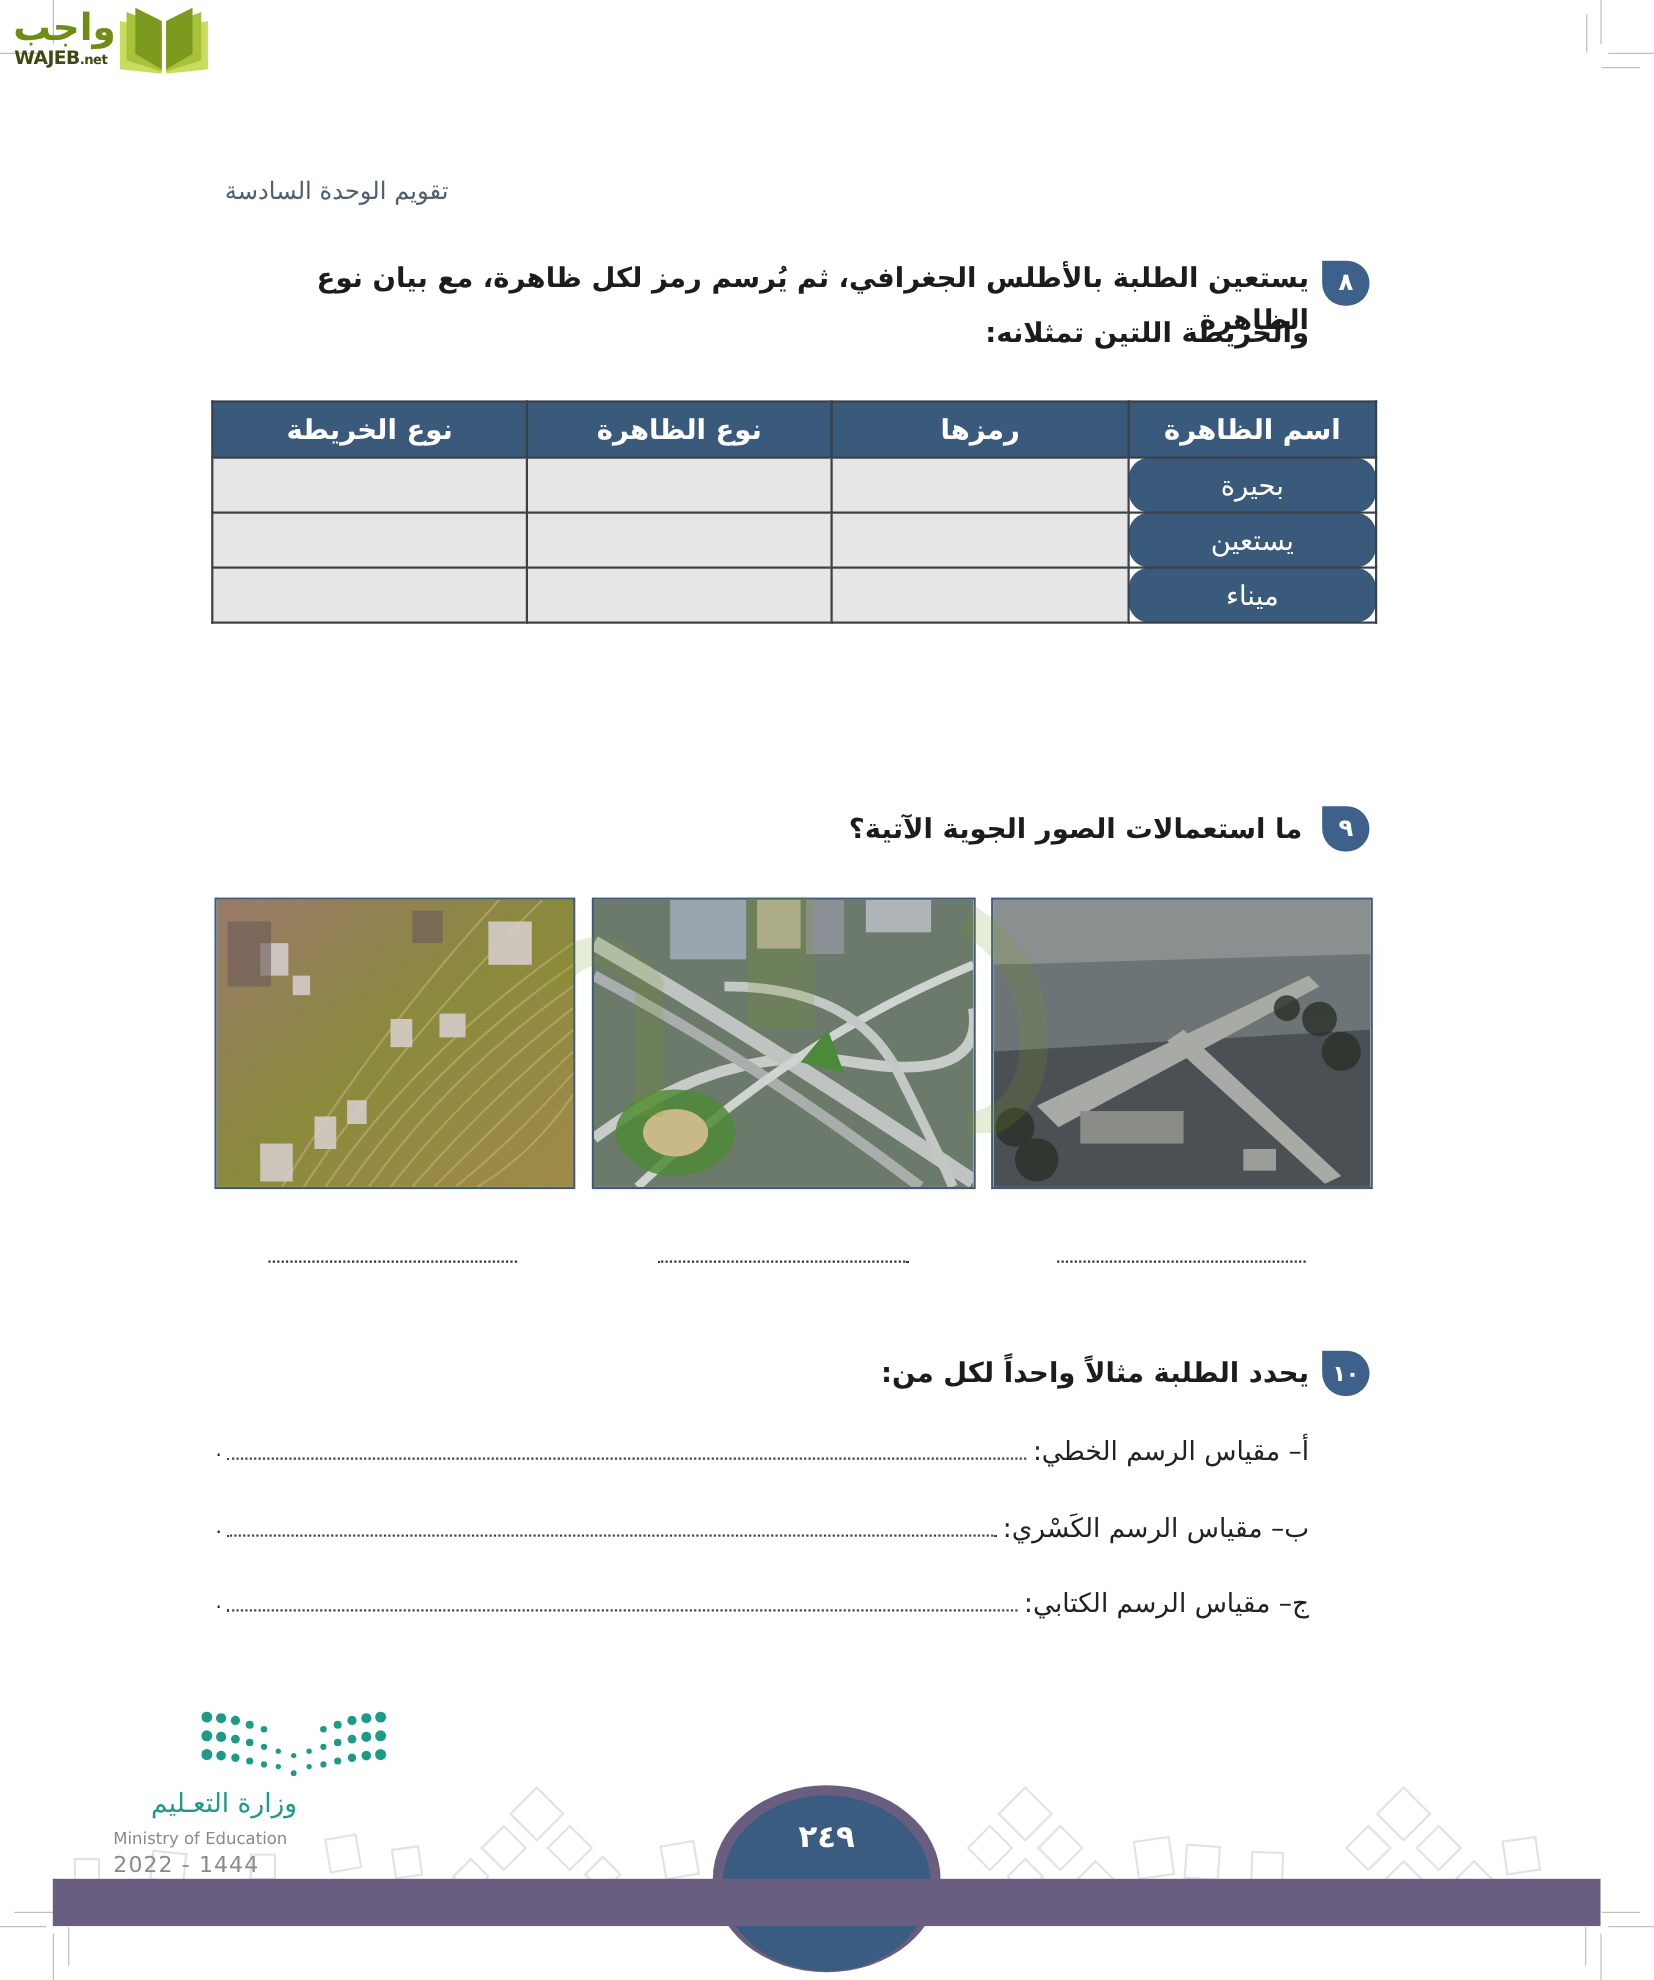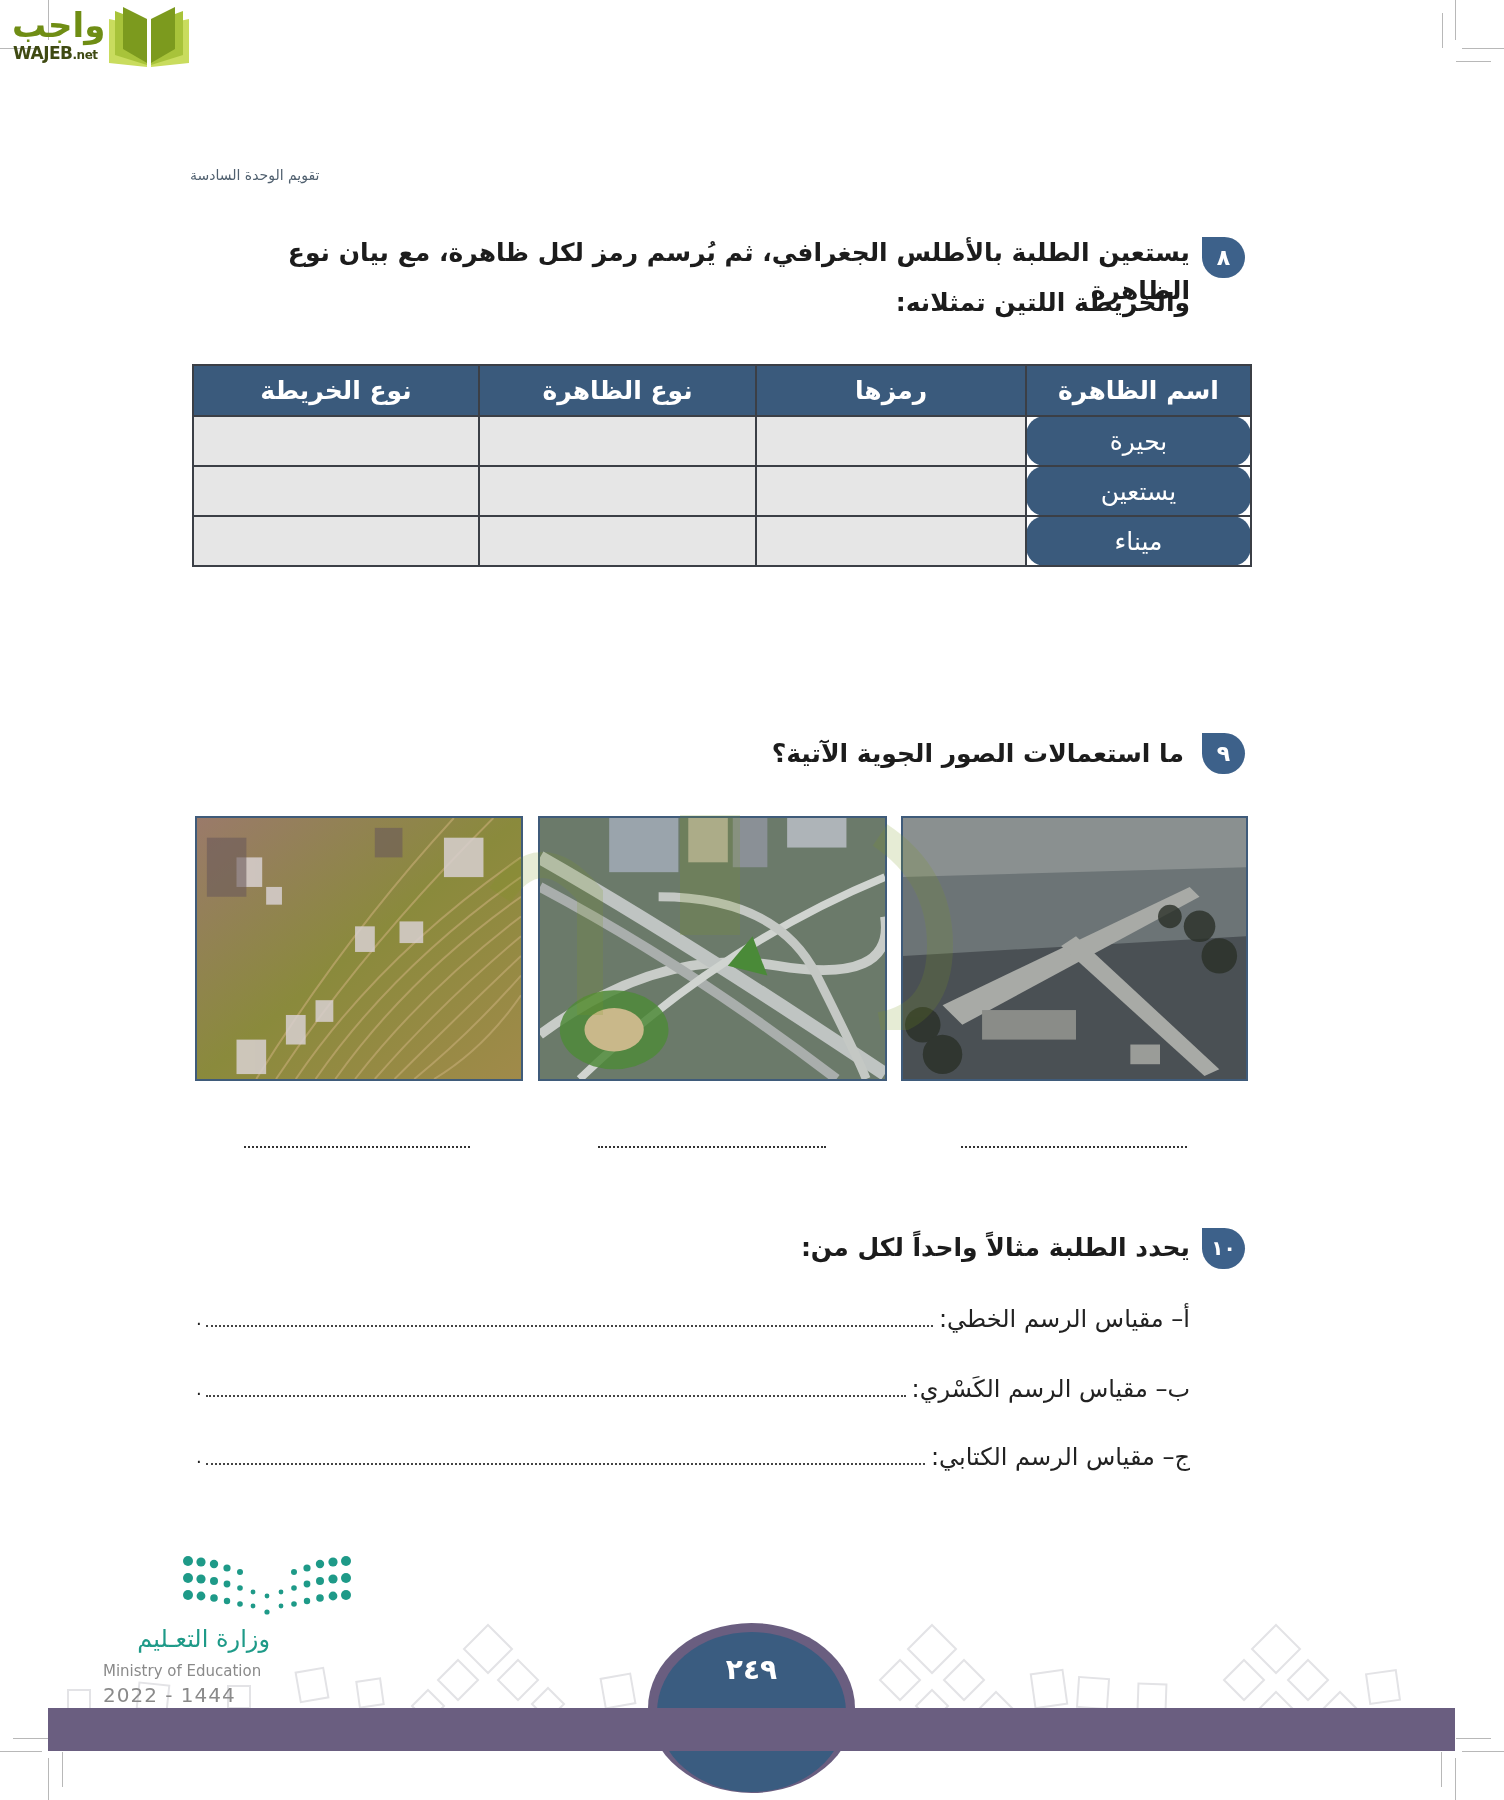--- a/index.html
+++ b/index.html
@@ -14,21 +14,21 @@
   
   .cm { position:absolute; background:#b8b8b8; }
 
   
   .logo { left:10px; top:3px; width:180px; height:64px; }
   .logo-ar { position:absolute; left:2px; top:2px; font-size:34px; font-weight:bold; color:#6f8d14; line-height:40px; direction:rtl; }
   .logo-en { position:absolute; left:3px; top:40px; font-size:17px; font-weight:bold; color:#3f4a12; line-height:20px; letter-spacing:-0.5px; }
   .logo-en small { font-size:12px; }
   .logo-book { position:absolute; left:97px; top:2px; width:84px; height:62px; }
 
-  .unit-title { left:190px; top:157px; width:232px; height:36px; font-size:14px; color:#50606f; direction:rtl; text-align:left; line-height:36px; }
+  .unit-title { left:190px; top:157px; width:232px; height:36px; font-size:22px; color:#50606f; direction:rtl; text-align:center; line-height:36px; }
 
   
   .qbadge {
     position:absolute; width:43px; height:41px;
     background:#3d618a; color:#fff;
     border-radius:0 22px 22px 22px;
     font-size:22px; font-weight:bold; text-align:center; line-height:41px;
   }
   .qtext { position:absolute; direction:rtl; text-align:right; font-weight:bold; font-size:25px; color:#1c1c1c; }
 

